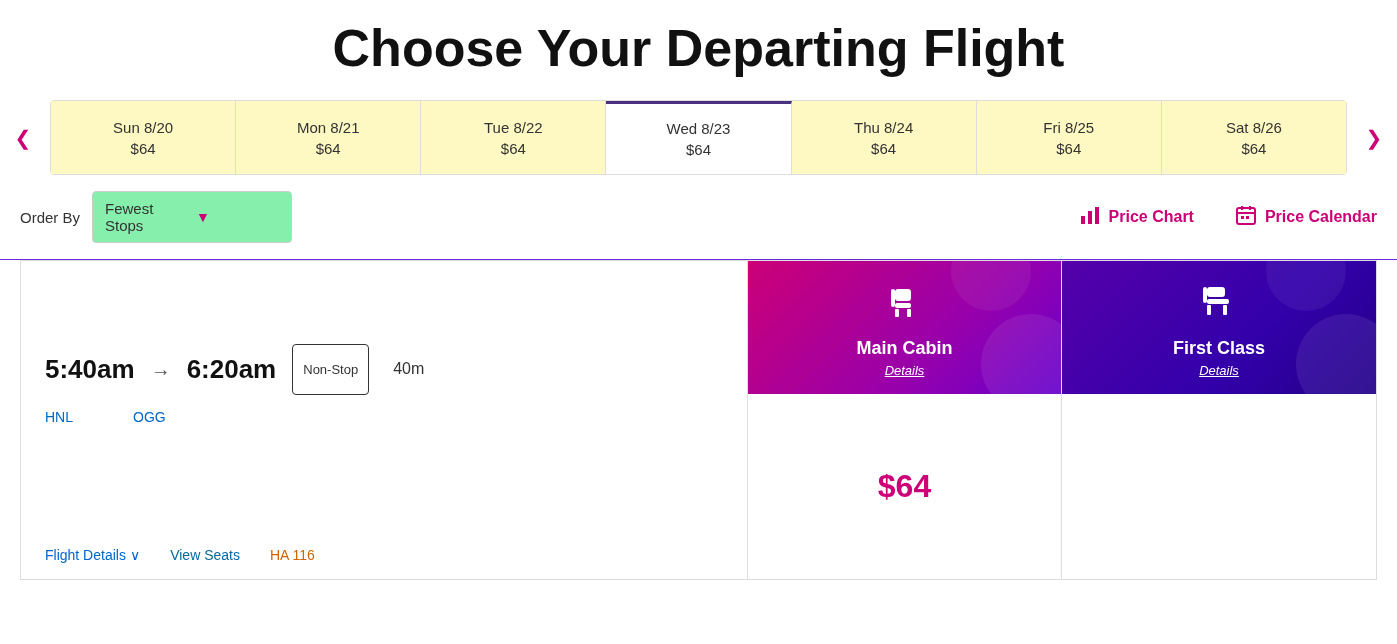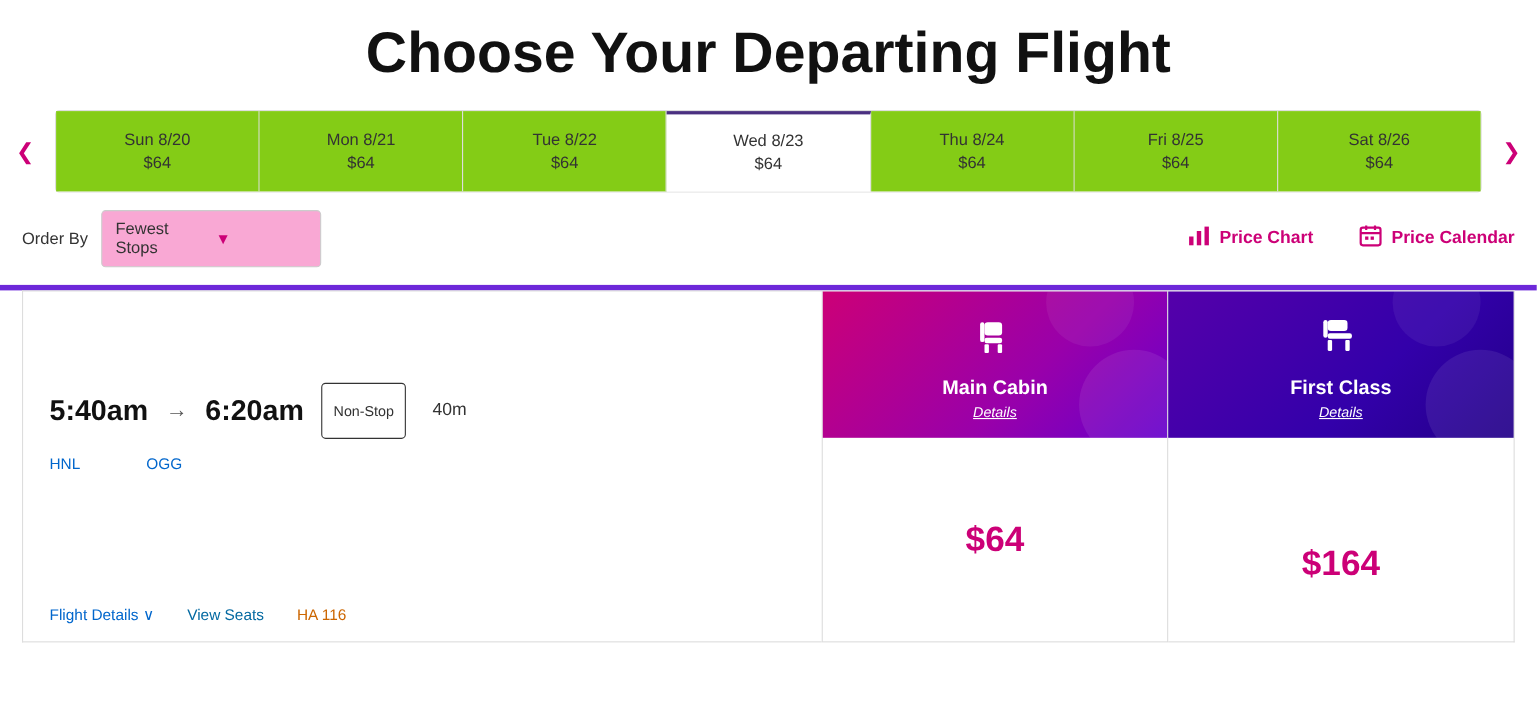--- a/index.html
+++ b/index.html
@@ -9,30 +9,30 @@
 
     
     .page-title { text-align: center; font-size: 52px; font-weight: bold; padding: 18px 0 22px; color: #111; }
 
     
     .date-selector { display: flex; align-items: stretch; border: 1px solid #ddd; border-radius: 4px; margin: 0 20px 0 20px; position: relative; }
     .date-nav { display: flex; align-items: center; justify-content: center; width: 22px; cursor: pointer; color: #cc0077; font-size: 20px; flex-shrink: 0; }
     .date-nav-left { position: absolute; left: -18px; top: 50%; transform: translateY(-50%); }
     .date-nav-right { position: absolute; right: -18px; top: 50%; transform: translateY(-50%); }
     .date-tabs-container { display: flex; flex: 1; }
-    .date-tab { flex: 1; display: flex; flex-direction: column; align-items: center; justify-content: center; padding: 16px 8px; border-right: 1px solid #ddd; cursor: pointer; background: #84cc16; }
+    .date-tab { flex: 1; display: flex; flex-direction: column; align-items: center; justify-content: center; padding: 16px 8px; border-right: 1px solid #ddd; cursor: pointer; background: #fef9c3; }
     .date-tab:last-child { border-right: none; }
     .date-tab.active { background: #fff; border-top: 3px solid #4a3080; }
     .date-tab .date-label { font-size: 15px; color: #333; font-weight: 500; }
     .date-tab .date-price { font-size: 15px; color: #333; margin-top: 4px; }
 
     
-    .controls-bar { display: flex; align-items: center; padding: 16px 20px; border-bottom: 5px solid #6d28d9; justify-content: center; }
+    .controls-bar { display: flex; align-items: center; padding: 16px 20px; border-bottom: 1px solid #6d28d9; justify-content: center; }
     .order-by-label { font-size: 15px; color: #333; margin-right: 12px; }
-    .order-by-select { display: flex; align-items: center; border: 1px solid #ccc; border-radius: 4px; padding: 8px 12px; font-size: 15px; cursor: pointer; position: relative; min-width: 200px; background: #f9a8d4; }
+    .order-by-select { display: flex; align-items: center; border: 1px solid #ccc; border-radius: 4px; padding: 8px 12px; font-size: 15px; cursor: pointer; position: relative; min-width: 200px; background: #86efac; }
     .order-by-select span { flex: 1; }
     .order-by-select .dropdown-arrow { color: #cc0077; font-size: 14px; margin-left: 8px; }
     .controls-right { margin-left: auto; display: flex; align-items: center; gap: 41px; }
     .chart-btn { display: flex; align-items: center; gap: 8px; color: #cc0077; font-size: 16px; font-weight: bold; cursor: pointer; text-decoration: none; }
     .chart-btn .icon { font-size: 20px; }
 
     
     .flight-results { display: flex; margin: 0 20px; min-height: 320px; }
 
     
@@ -218,21 +218,18 @@
               <rect x="8" y="18" width="22" height="5" rx="2" fill="white"></rect>
               <rect x="8" y="24" width="4" height="10" rx="1" fill="white"></rect>
               <rect x="24" y="24" width="4" height="10" rx="1" fill="white"></rect>
               <rect x="4" y="6" width="4" height="16" rx="2" fill="white"></rect>
             </svg>
           </div>
           <div class="cabin-name">First Class</div>
           <div class="cabin-details-link">Details</div>
         </div>
         <div style="height: 44px;"></div>
-        <div class="price-area">
-          <span class="cabin-price">$164</span>
-        </div>
       </div>
 
     </div>
   </div>
 
 </div>
 
 </body></html>

